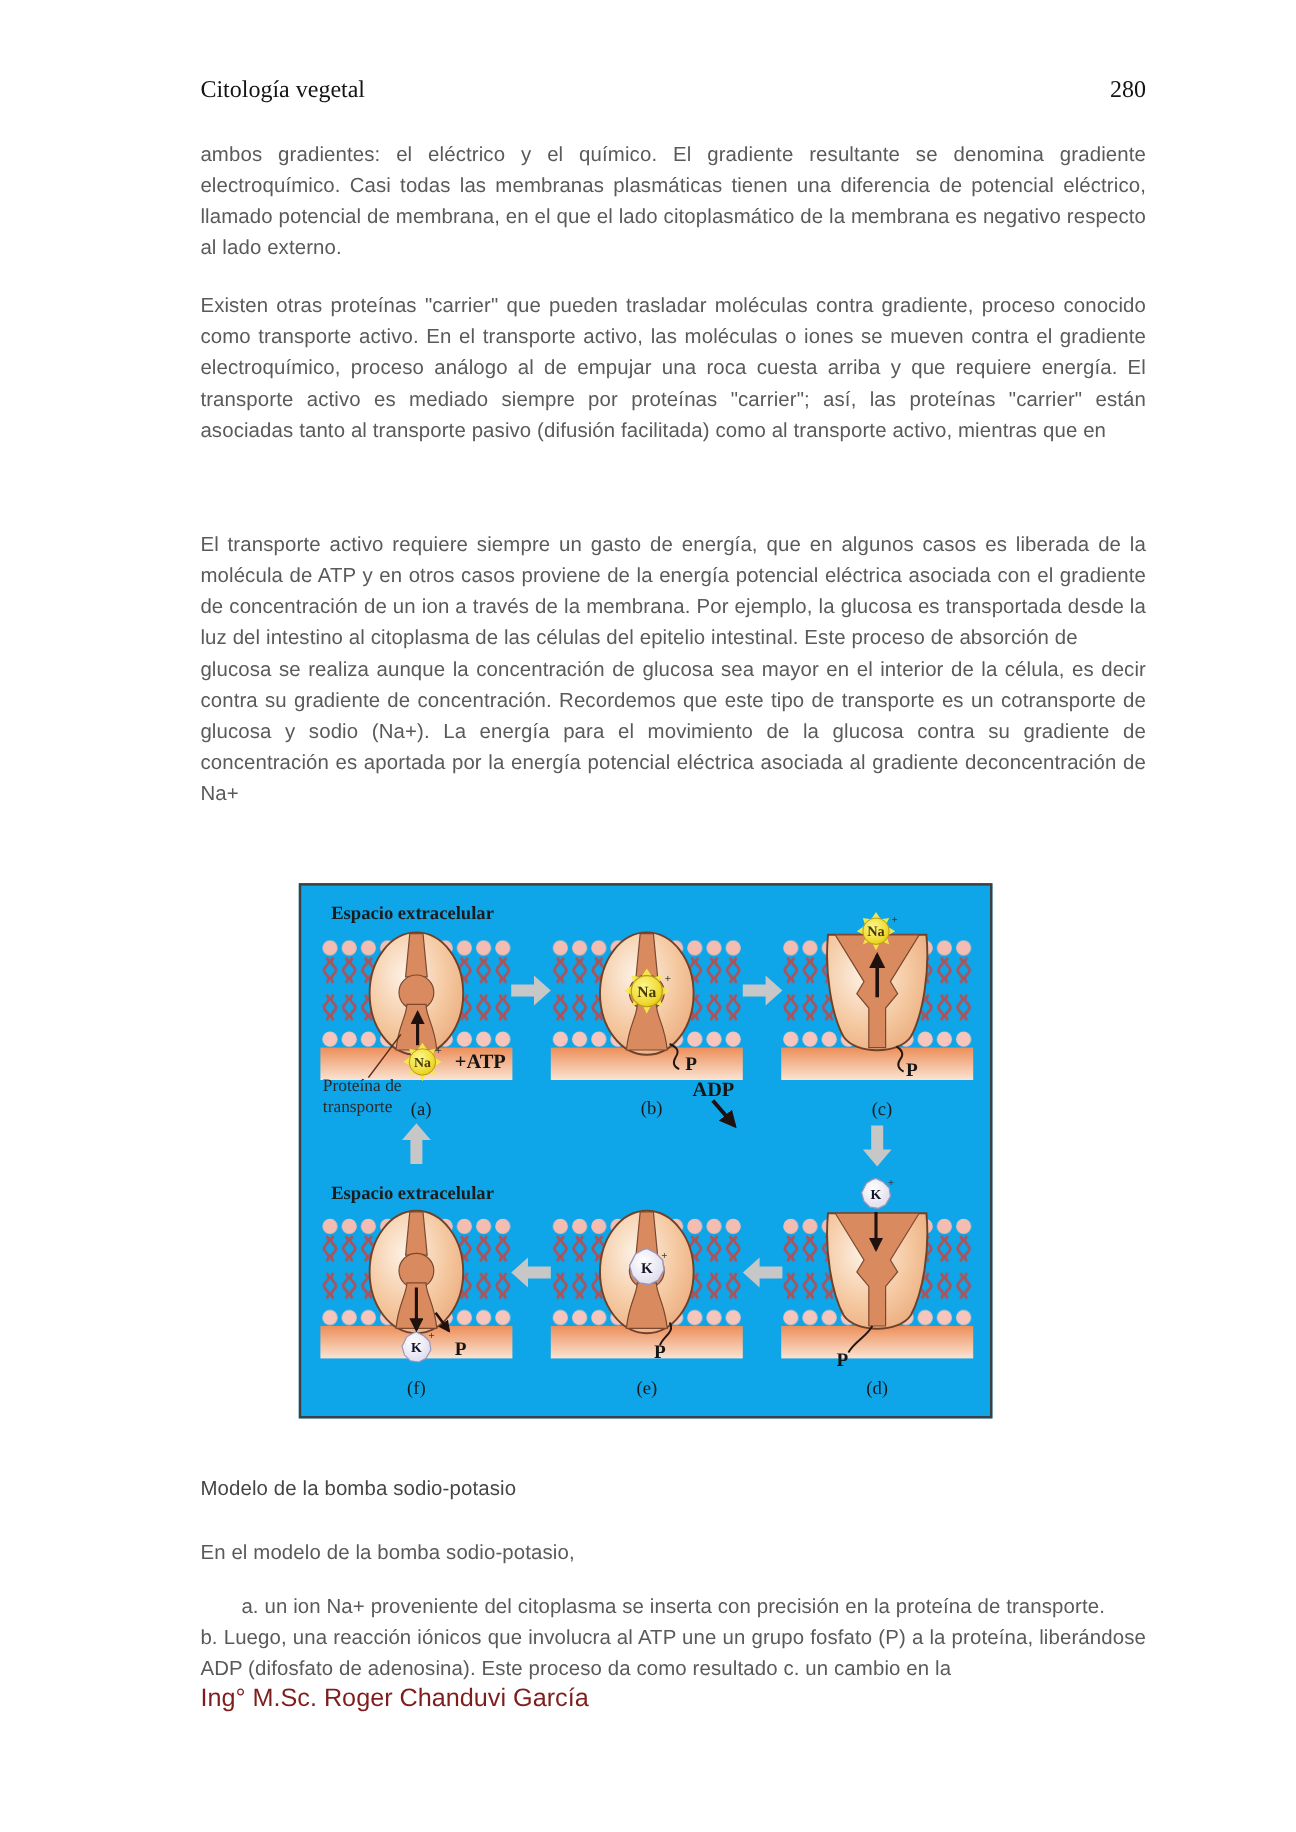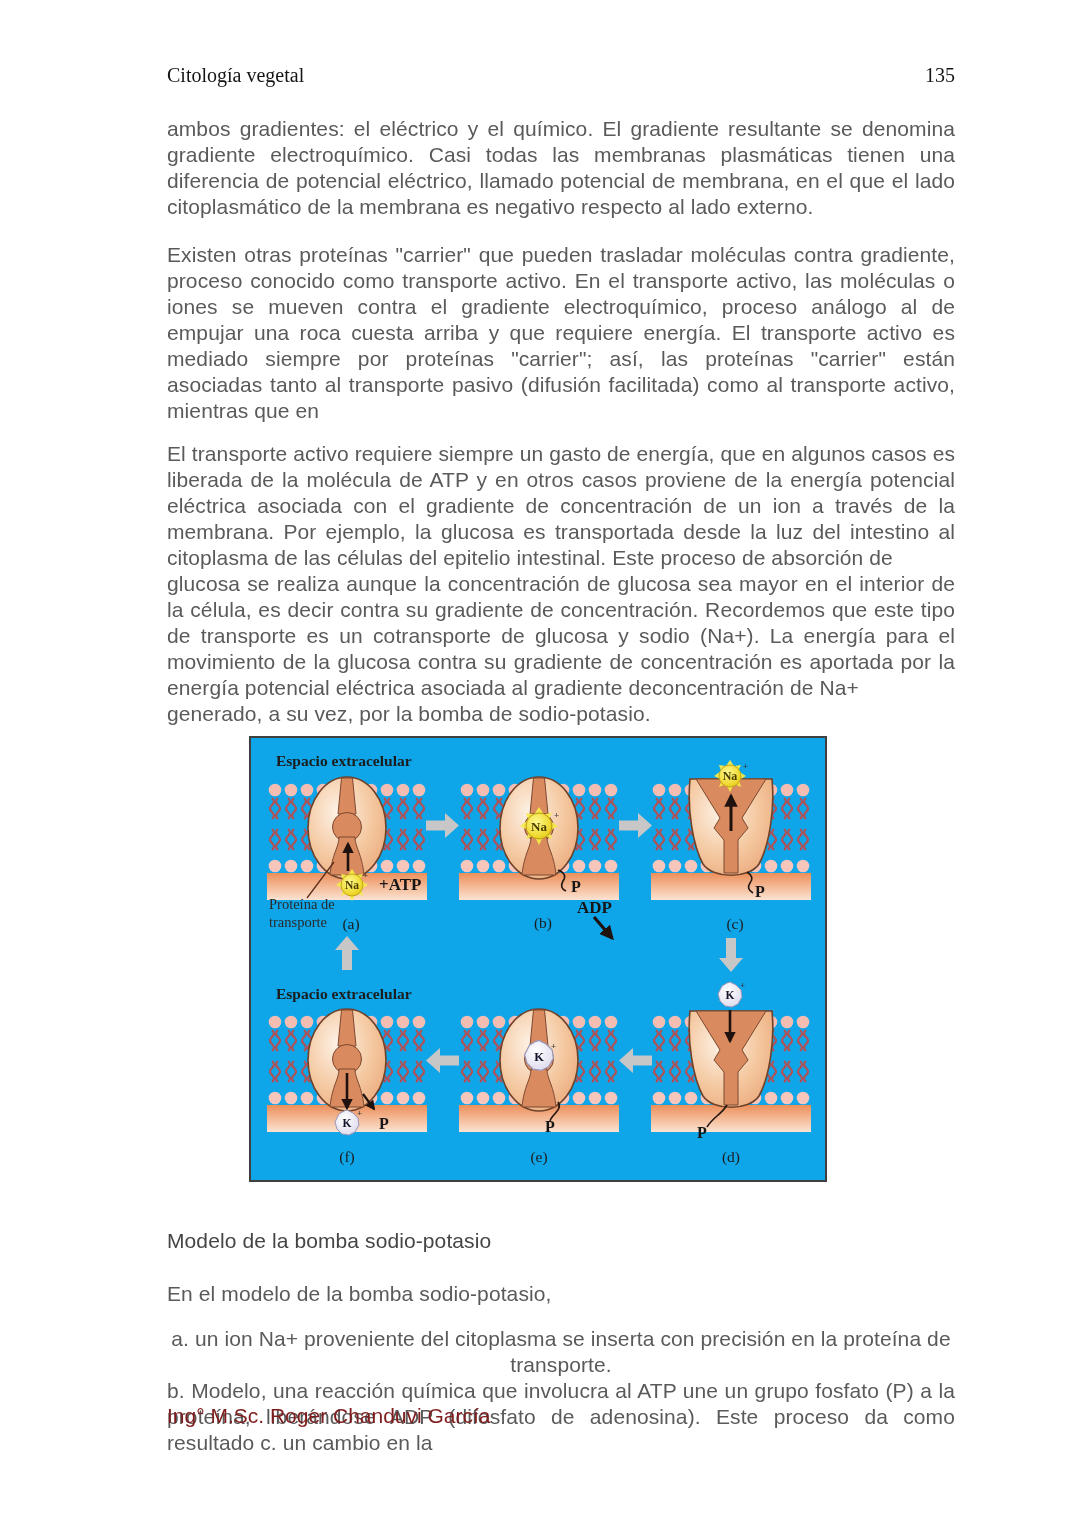--- a/index.html
+++ b/index.html
@@ -8,21 +8,21 @@
     background:#ffffff; overflow:hidden;
     font-family:"Liberation Sans", sans-serif;
   }
   .hdr {
     position:absolute; left:167px; top:64px; width:788px;
     display:flex; justify-content:space-between; align-items:baseline;
     font-family:"Liberation Serif", serif; font-size:20px; color:#141414;
   }
   .tblock {
     position:absolute; left:167px; width:788px;
-    font-size:21px; line-height:26px; color:#5a5a5a;
+    font-size:17px; line-height:26px; color:#5a5a5a;
     text-align:justify; letter-spacing:0.1px;
   }
   .tblock div { text-align:justify; }
   .tblock div:last-child {}
   .heading { color:#454545; text-align:left; }
   .intro { text-align:left; }
   .footer {
     position:absolute; left:167px; top:1404px;
     font-family:Liberation Sans, sans-serif; font-size:21px; color:#7f1d1d;
   }
@@ -40,35 +40,34 @@
   .fk  { font:700 11.5px "Liberation Serif", serif; fill:#14142a; text-anchor:middle; }
   .fpl { font:700 9px "Liberation Serif", serif; fill:#3a3a3a; }
 </style>
 </head>
 <body>
 
 <div class="page">
 
   <div class="hdr">
     <span>Citología vegetal</span>
-    <span>135</span>
+    <span>280</span>
   </div>
 
   <div class="tblock" style="top:116px">
     <div>ambos gradientes: el eléctrico y el químico. El gradiente resultante se denomina gradiente electroquímico. Casi todas las membranas plasmáticas tienen una diferencia de potencial eléctrico, llamado potencial de membrana, en el que el lado citoplasmático de la membrana es negativo respecto al lado externo.</div>
   </div>
 
   <div class="tblock" style="top:242px">
     <div>Existen otras proteínas "carrier" que pueden trasladar moléculas contra gradiente, proceso conocido como transporte activo. En el transporte activo, las moléculas o iones se mueven contra el gradiente electroquímico, proceso análogo al de empujar una roca cuesta arriba y que requiere energía. El transporte activo es mediado siempre por proteínas "carrier"; así, las proteínas "carrier" están asociadas tanto al transporte pasivo (difusión facilitada) como al transporte activo, mientras que en</div>
   </div>
 
   <div class="tblock" style="top:441px">
     <div>El transporte activo requiere siempre un gasto de energía, que en algunos casos es liberada de la molécula de ATP y en otros casos proviene de la energía potencial eléctrica asociada con el gradiente de concentración de un ion a través de la membrana. Por ejemplo, la glucosa es transportada desde la luz del intestino al citoplasma de las células del epitelio intestinal. Este proceso de absorción de</div>
     <div>glucosa se realiza aunque la concentración de glucosa sea mayor en el interior de la célula, es decir contra su gradiente de concentración. Recordemos que este tipo de transporte es un cotransporte de glucosa y sodio (Na+). La energía para el movimiento de la glucosa contra su gradiente de concentración es aportada por la energía potencial eléctrica asociada al gradiente deconcentración de Na+</div>
-    <div>generado, a su vez, por la bomba de sodio-potasio.</div>
   </div>
 
   <div class="fig">
   <svg width="574" height="442" viewBox="0 0 574 442">
     <defs>
       <pattern id="mem" patternUnits="userSpaceOnUse" x="0" y="45" width="16" height="116">
         <circle cx="8" cy="7" r="6.3" fill="#f4bdb2"></circle>
         <circle cx="8" cy="83" r="6.3" fill="#f6c6bc"></circle>
         <g stroke="#af5156" stroke-width="2.3" fill="none">
           <path d="M5,15 q4,3.5 0,7 q-4,3.5 0,7 q4,3.5 0,7"></path>
@@ -219,18 +218,18 @@
   <div class="tblock intro" style="top:1281px">
     <div style="text-align:left">En el modelo de la bomba sodio-potasio,</div>
   </div>
 
   <div class="tblock heading" style="top:1228px">
     <div style="text-align:left">Modelo de la bomba sodio-potasio</div>
   </div>
 
   <div class="tblock" style="top:1326px">
     <div style="text-align:center">a. un ion Na+ proveniente del citoplasma se inserta con precisión en la proteína de transporte.</div>
-    <div>b. Modelo, una reacción química que involucra al ATP une un grupo fosfato (P) a la proteína, liberándose ADP (difosfato de adenosina). Este proceso da como resultado c. un cambio en la</div>
+    <div>b. Luego, una reacción iónicos que involucra al ATP une un grupo fosfato (P) a la proteína, liberándose ADP (difosfato de adenosina). Este proceso da como resultado c. un cambio en la</div>
   </div>
 
   <div class="footer">Ing° M.Sc. Roger Chanduvi García</div>
 
 </div>
 
 </body></html>

